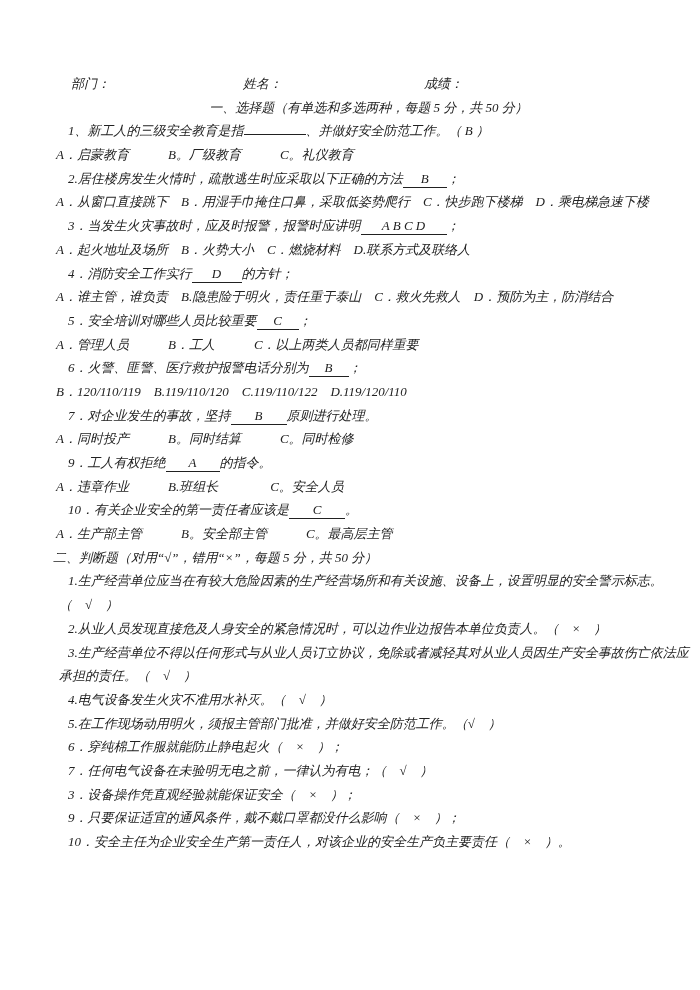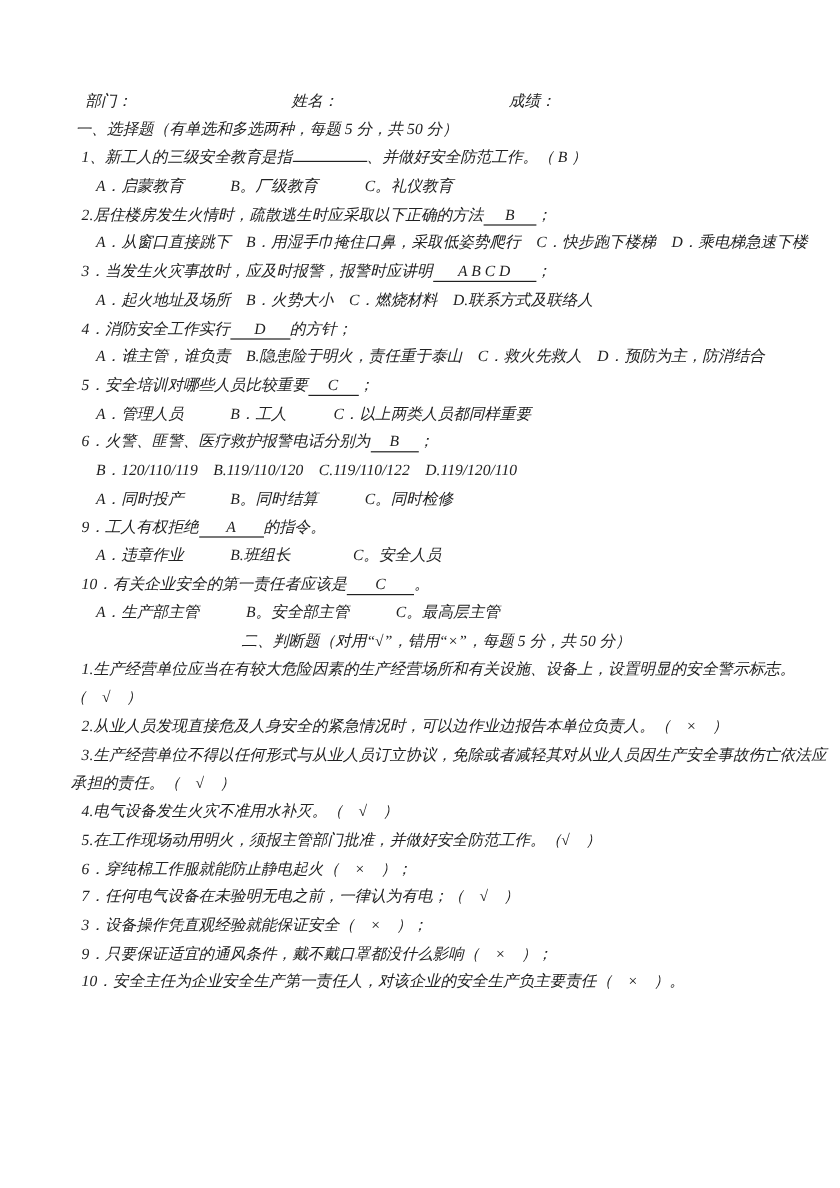--- a/index.html
+++ b/index.html
@@ -19,24 +19,24 @@
   }
   .line{
     height:23.7px;
     line-height:23.7px;
     white-space:pre;
   }
   .hdr-row{display:flex;}
   .hdr-dept{margin-left:19px;}
   .hdr-name{margin-left:133px;}
   .hdr-score{margin-left:142px;}
-  .sec1-title{margin-left:11px;}
-  .sec2-title{margin-left:1px;text-align:center;}
+  .sec1-title{margin-left:11px;text-align:center;}
+  .sec2-title{margin-left:1px;}
   .stem{margin-left:16px;}
-  .opts{margin-left:28px;}
+  .opts{margin-left:4px;}
   .jline{margin-left:16px;}
   .jcont{margin-left:7px;}
   .blank{
     display:inline-block;
     border-bottom:1px solid #212121;
     line-height:16px;
     text-align:center;
     padding:0 2px;
   }
 </style>
@@ -64,20 +64,21 @@
 
   <div class="line stem"><span>4．消防安全工作实行</span><span class="blank" style="min-width:46px">D</span><span>的方针；</span></div>
   <div class="line opts">A．谁主管，谁负责　B.隐患险于明火，责任重于泰山　C．救火先救人　D．预防为主，防消结合</div>
 
   <div class="line stem"><span>5．安全培训对哪些人员比较重要</span><span class="blank" style="min-width:38px">C</span><span>；</span></div>
   <div class="line opts">A．管理人员　　　B．工人　　　C．以上两类人员都同样重要</div>
 
   <div class="line stem"><span>6．火警、匪警、医疗救护报警电话分别为</span><span class="blank" style="min-width:36px">B</span><span>；</span></div>
   <div class="line opts">B．120/110/119　B.119/110/120　C.119/110/122　D.119/120/110</div>
 
+  <div class="line stem"><span>7．对企业发生的事故，坚持</span><span class="blank" style="min-width:52px">B</span><span>原则进行处理。</span></div>
 
   <div class="line opts">A．同时投产　　　B。同时结算　　　C。同时检修</div>
 
   <div class="line stem"><span>9．工人有权拒绝</span><span class="blank" style="min-width:50px">A</span><span>的指令。</span></div>
   <div class="line opts">A．违章作业　　　B.班组长　　　　C。安全人员</div>
 
   <div class="line stem"><span>10．有关企业安全的第一责任者应该是</span><span class="blank" style="min-width:52px">C</span><span>。</span></div>
   <div class="line opts">A．生产部主管　　　B。安全部主管　　　C。最高层主管</div>
 
   <div class="line sec2-title">二、判断题（对用“√”，错用“×”，每题 5 分，共 50 分）</div>

